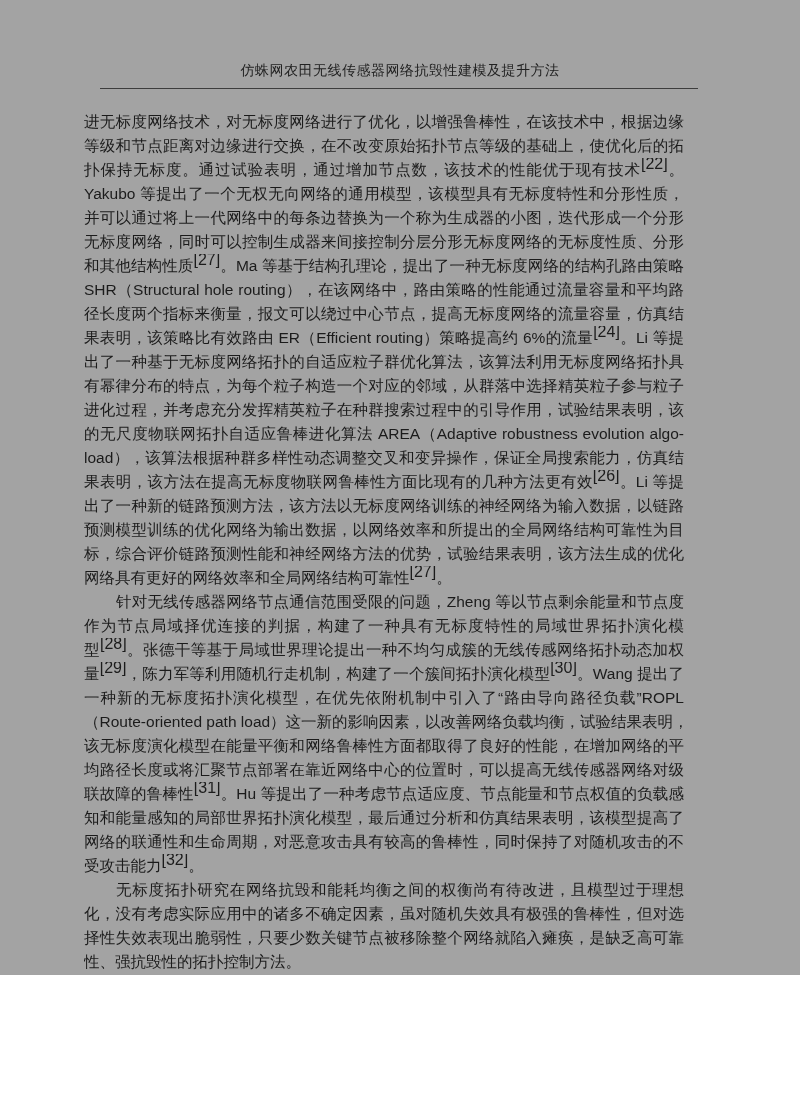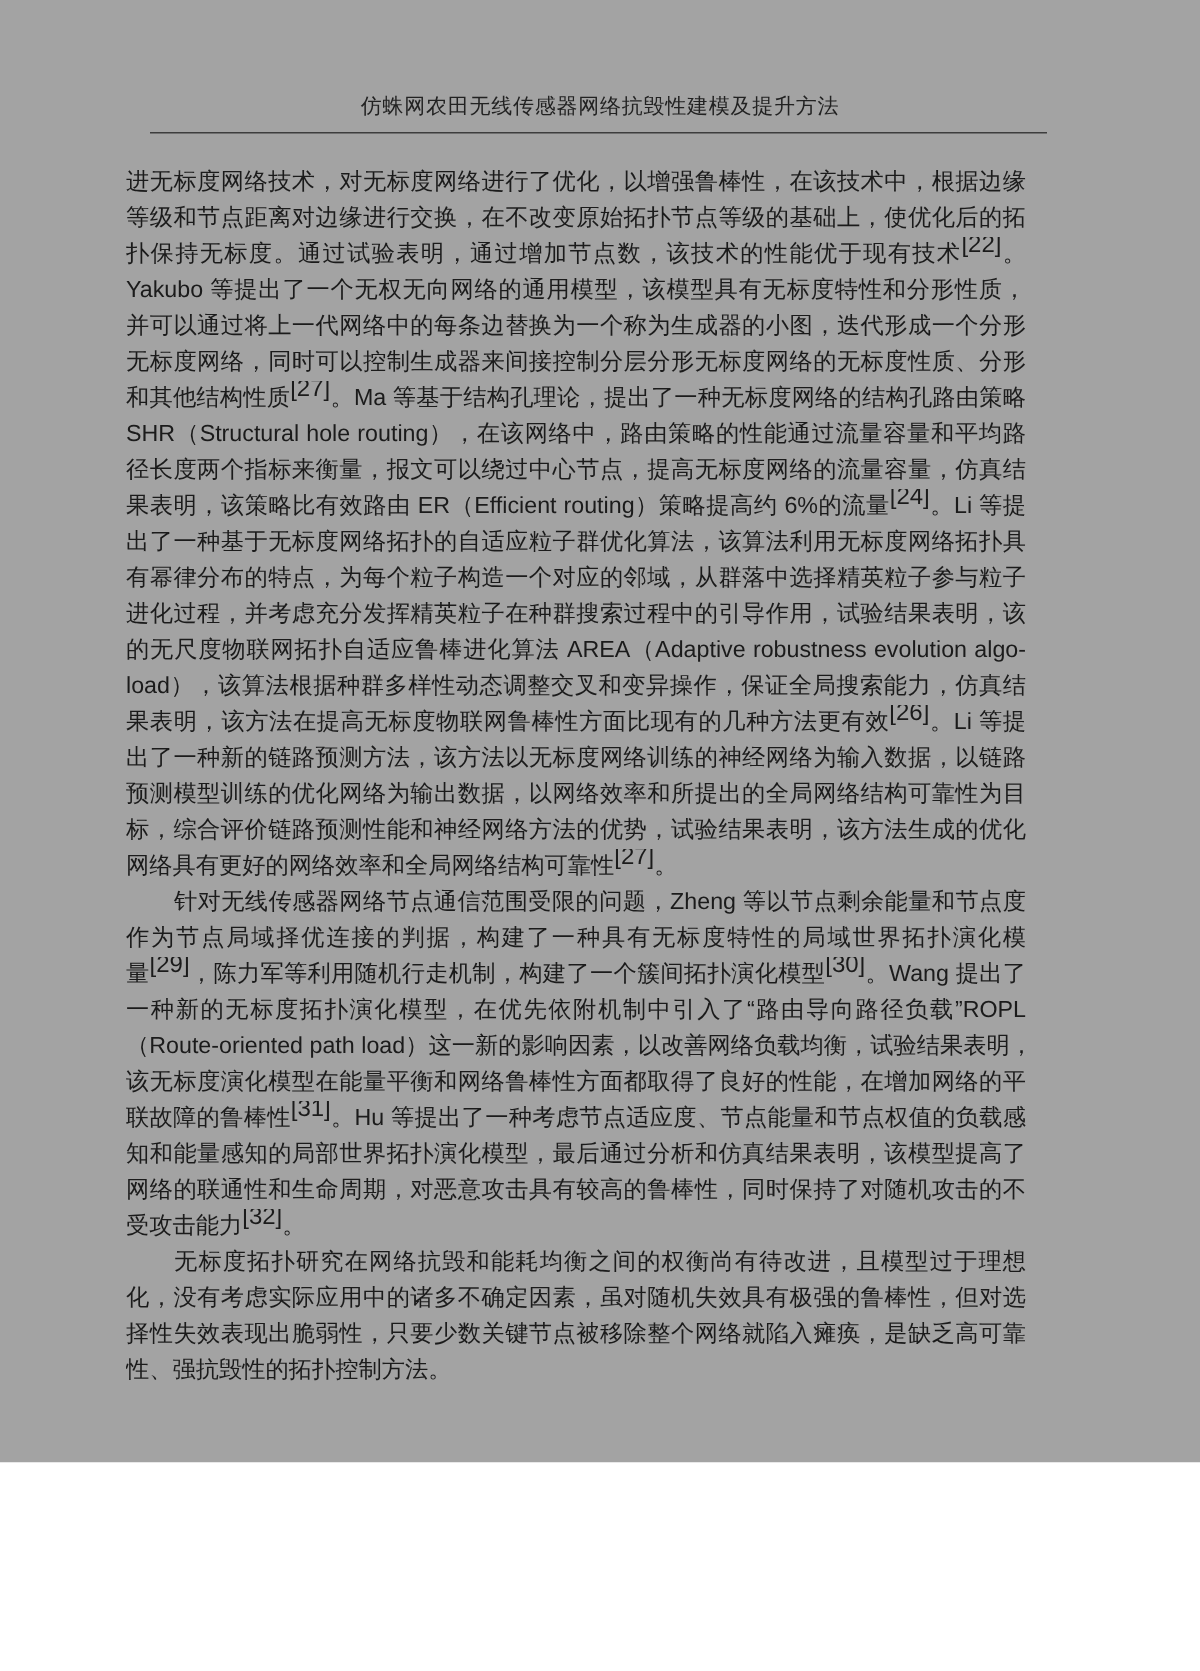--- a/index.html
+++ b/index.html
@@ -84,24 +84,26 @@
       <div class="line">进化过程，并考虑充分发挥精英粒子在种群搜索过程中的引导作用，试验结果表明，该</div>
       <div class="line">的无尺度物联网拓扑自适应鲁棒进化算法 AREA（Adaptive robustness evolution algo-</div>
       <div class="line">load），该算法根据种群多样性动态调整交叉和变异操作，保证全局搜索能力，仿真结</div>
       <div class="line">果表明，该方法在提高无标度物联网鲁棒性方面比现有的几种方法更有效<sup>[26]</sup>。Li 等提</div>
       <div class="line">出了一种新的链路预测方法，该方法以无标度网络训练的神经网络为输入数据，以链路</div>
       <div class="line">预测模型训练的优化网络为输出数据，以网络效率和所提出的全局网络结构可靠性为目</div>
       <div class="line">标，综合评价链路预测性能和神经网络方法的优势，试验结果表明，该方法生成的优化</div>
       <div class="line para-end">网络具有更好的网络效率和全局网络结构可靠性<sup>[27]</sup>。</div>
       <div class="line indent">针对无线传感器网络节点通信范围受限的问题，Zheng 等以节点剩余能量和节点度</div>
       <div class="line">作为节点局域择优连接的判据，构建了一种具有无标度特性的局域世界拓扑演化模</div>
+      <div class="line">型<sup>[28]</sup>。张德干等基于局域世界理论提出一种不均匀成簇的无线传感网络拓扑动态加权</div>
       <div class="line">量<sup>[29]</sup>，陈力军等利用随机行走机制，构建了一个簇间拓扑演化模型<sup>[30]</sup>。Wang 提出了</div>
       <div class="line">一种新的无标度拓扑演化模型，在优先依附机制中引入了“路由导向路径负载”ROPL</div>
       <div class="line">（Route-oriented path load）这一新的影响因素，以改善网络负载均衡，试验结果表明，</div>
       <div class="line">该无标度演化模型在能量平衡和网络鲁棒性方面都取得了良好的性能，在增加网络的平</div>
+      <div class="line">均路径长度或将汇聚节点部署在靠近网络中心的位置时，可以提高无线传感器网络对级</div>
       <div class="line">联故障的鲁棒性<sup>[31]</sup>。Hu 等提出了一种考虑节点适应度、节点能量和节点权值的负载感</div>
       <div class="line">知和能量感知的局部世界拓扑演化模型，最后通过分析和仿真结果表明，该模型提高了</div>
       <div class="line">网络的联通性和生命周期，对恶意攻击具有较高的鲁棒性，同时保持了对随机攻击的不</div>
       <div class="line para-end">受攻击能力<sup>[32]</sup>。</div>
       <div class="line indent">无标度拓扑研究在网络抗毁和能耗均衡之间的权衡尚有待改进，且模型过于理想</div>
       <div class="line">化，没有考虑实际应用中的诸多不确定因素，虽对随机失效具有极强的鲁棒性，但对选</div>
       <div class="line">择性失效表现出脆弱性，只要少数关键节点被移除整个网络就陷入瘫痪，是缺乏高可靠</div>
       <div class="line para-end">性、强抗毁性的拓扑控制方法。</div>
     </div>
 

